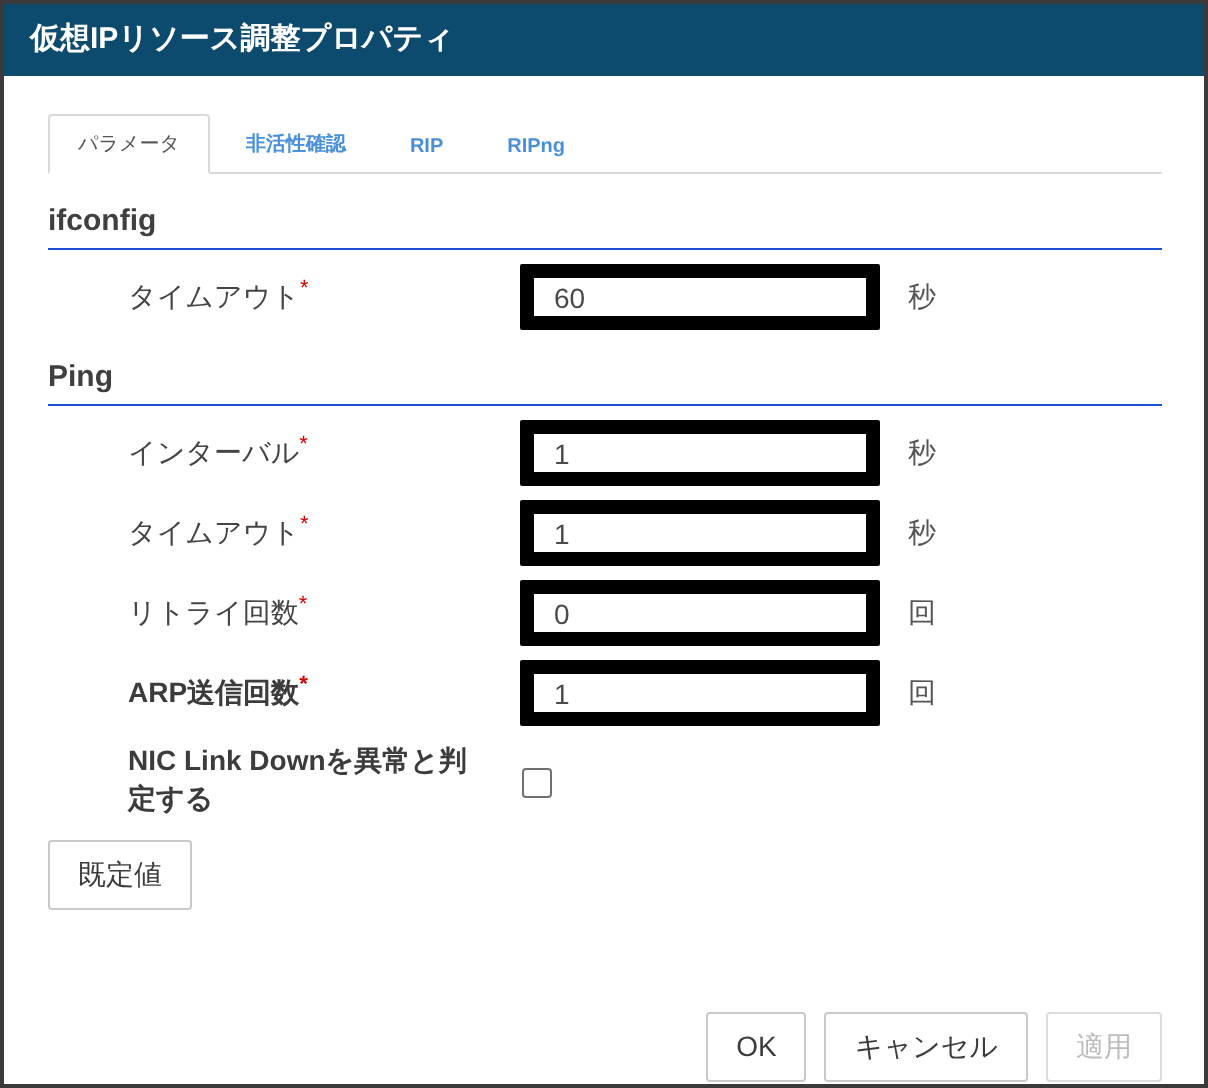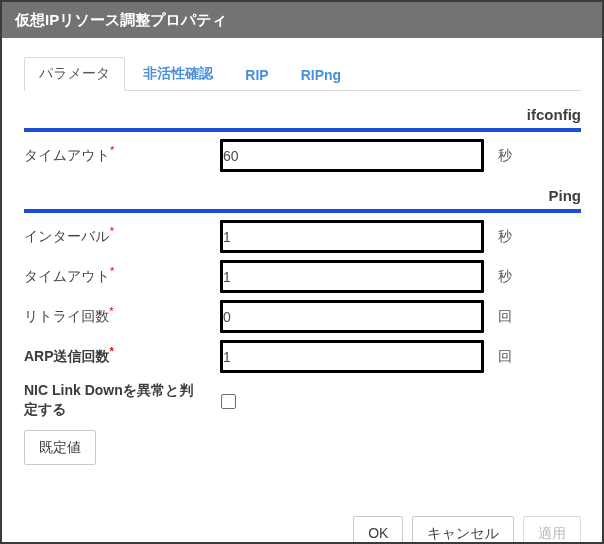--- a/index.html
+++ b/index.html
@@ -9,42 +9,42 @@
     width: 604px; height: 544px;
   }
   .dialog {
     width: 604px; height: 544px;
     border: 2px solid #3a3a3a;
     background: #fff;
     display: flex; flex-direction: column;
     overflow: hidden;
   }
   .titlebar {
-    background: #737373;
+    background: #0c4a6e;
     color: #fff;
     font-size: 15px;
     font-weight: bold;
     height: 36px;
     line-height: 36px;
     padding: 0 13px;
     flex: 0 0 auto;
   }
   .content {
     flex: 1 1 auto;
     padding: 19px 21px 12px 22px;
     display: flex; flex-direction: column;
   }
   
   .tabs {
     display: flex;
     align-items: flex-end;
     border-bottom: 1px solid #d9d9d9;
   }
   .tab {
-    font-size: 14px;
+    font-size: 10px;
     padding: 7px 14px;
     cursor: pointer;
     color: #4a90d9;
     margin-bottom: 0;
   }
   .tab.active {
     color: #555;
     background: #fff;
     border: 1px solid #d9d9d9;
     border-bottom: 1px solid #fff;
@@ -52,51 +52,51 @@
     margin-bottom: -1px;
   }
   .tab + .tab { margin-left: 4px; font-weight: bold; }
   
   .section-heading {
     font-size: 15px;
     font-weight: bold;
     color: #3f3f3f;
     margin-top: 15px;
     padding-bottom: 5px;
-    border-bottom: 4px solid #1d4ed8;
-    text-align: right;
+    border-bottom: 1px solid #1d4ed8;
   }
   
   .row {
     display: flex;
     align-items: center;
     margin-top: 7px;
+    margin-left: 40px;
   }
   .row.checkbox-row { margin-top: 10px; margin-bottom: 3px; }
   .field-label {
     width: 196px;
     flex: 0 0 196px;
     font-size: 14px;
     color: #444;
     line-height: 19px;
     padding-right: 14px;
   }
   .field-label.bold { font-weight: bold; color: #3c3c3c; }
   .req {
     color: #d40000;
     font-size: 11px;
     vertical-align: super;
     line-height: 0;
   }
   .text-input {
-    width: 264px;
+    width: 180px;
     height: 33px;
-    border: 3px solid #000000;
+    border: 7px solid #000000;
     border-radius: 1px;
-    padding: 0 0;
+    padding: 0 10px;
     font-size: 14px;
     color: #4a4a4a;
     font-family: "Liberation Sans", "DejaVu Sans", sans-serif;
     outline: none;
     background: #fff;
   }
   .unit {
     font-size: 14px;
     color: #555;
     margin-left: 14px;

